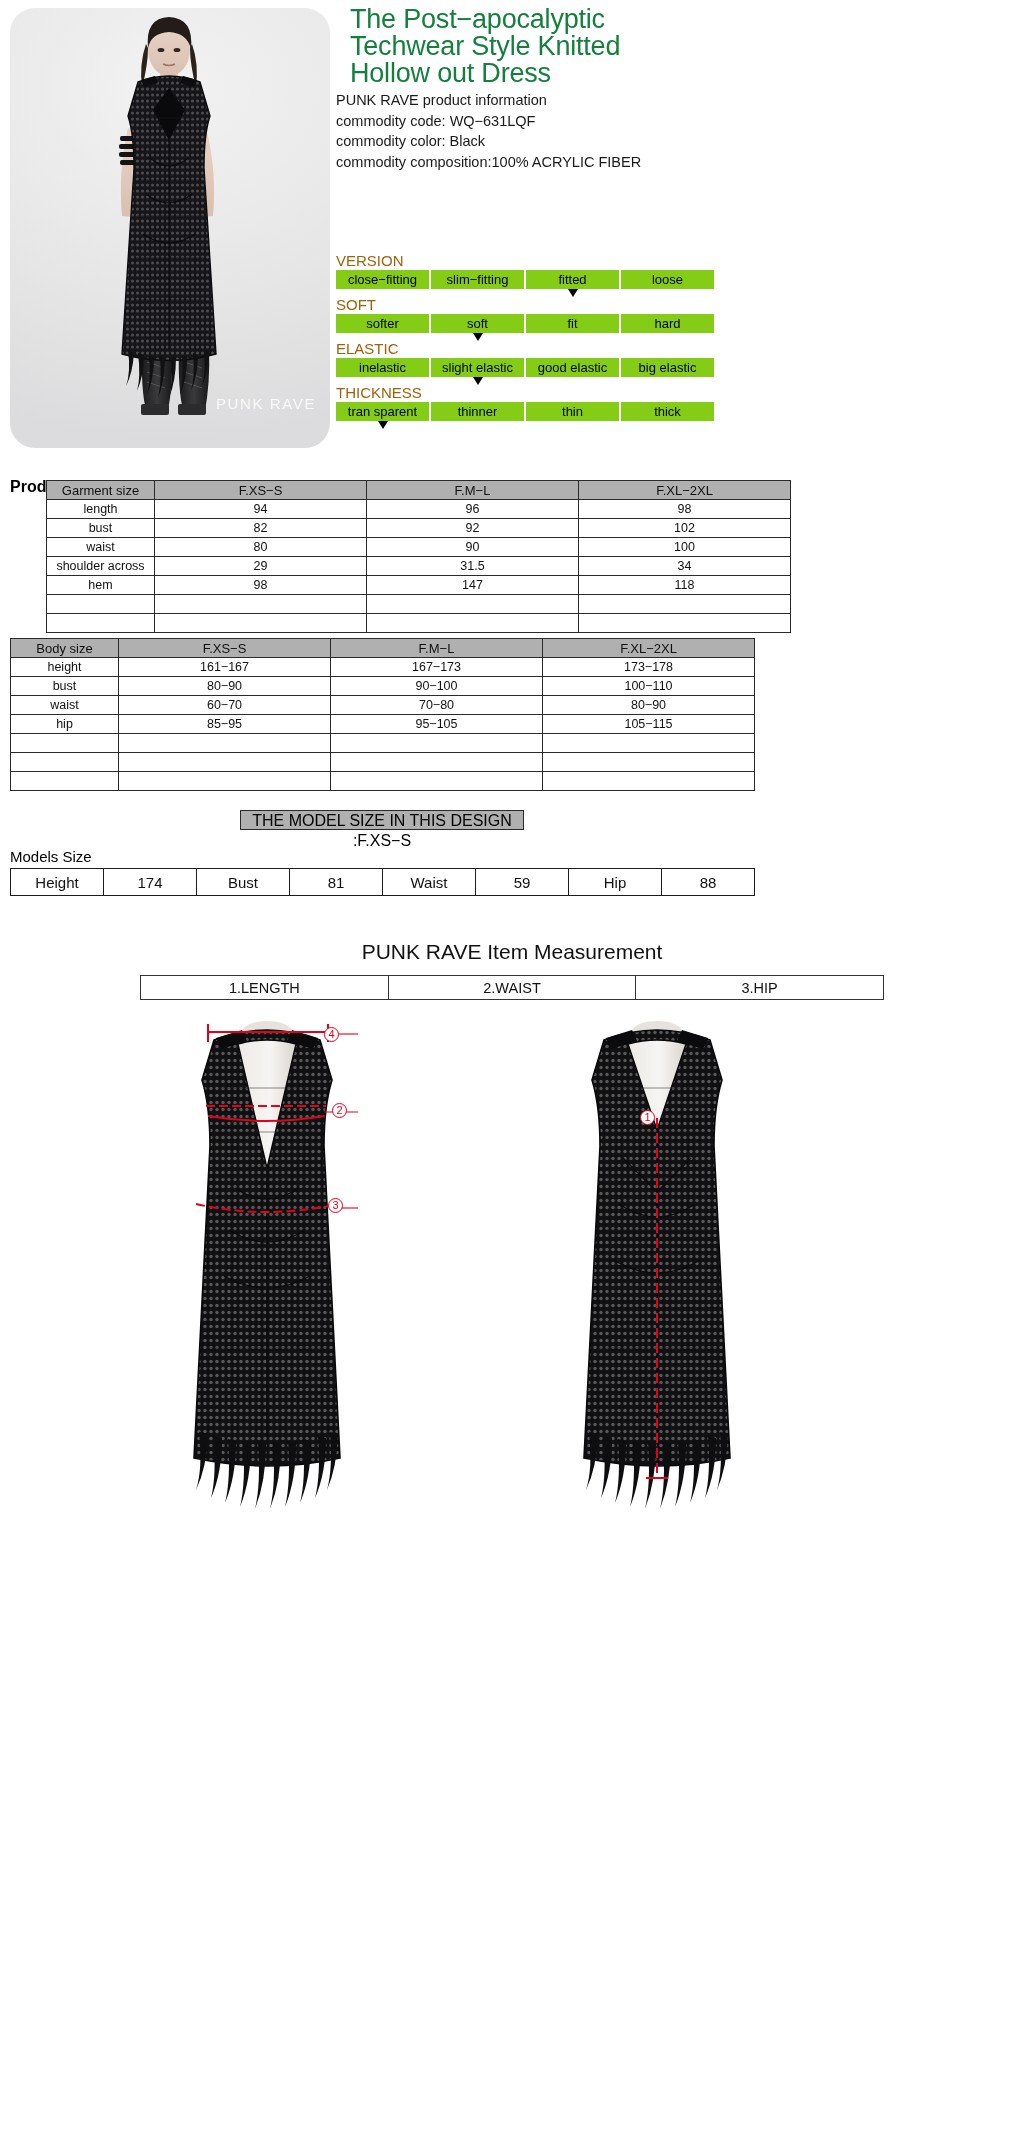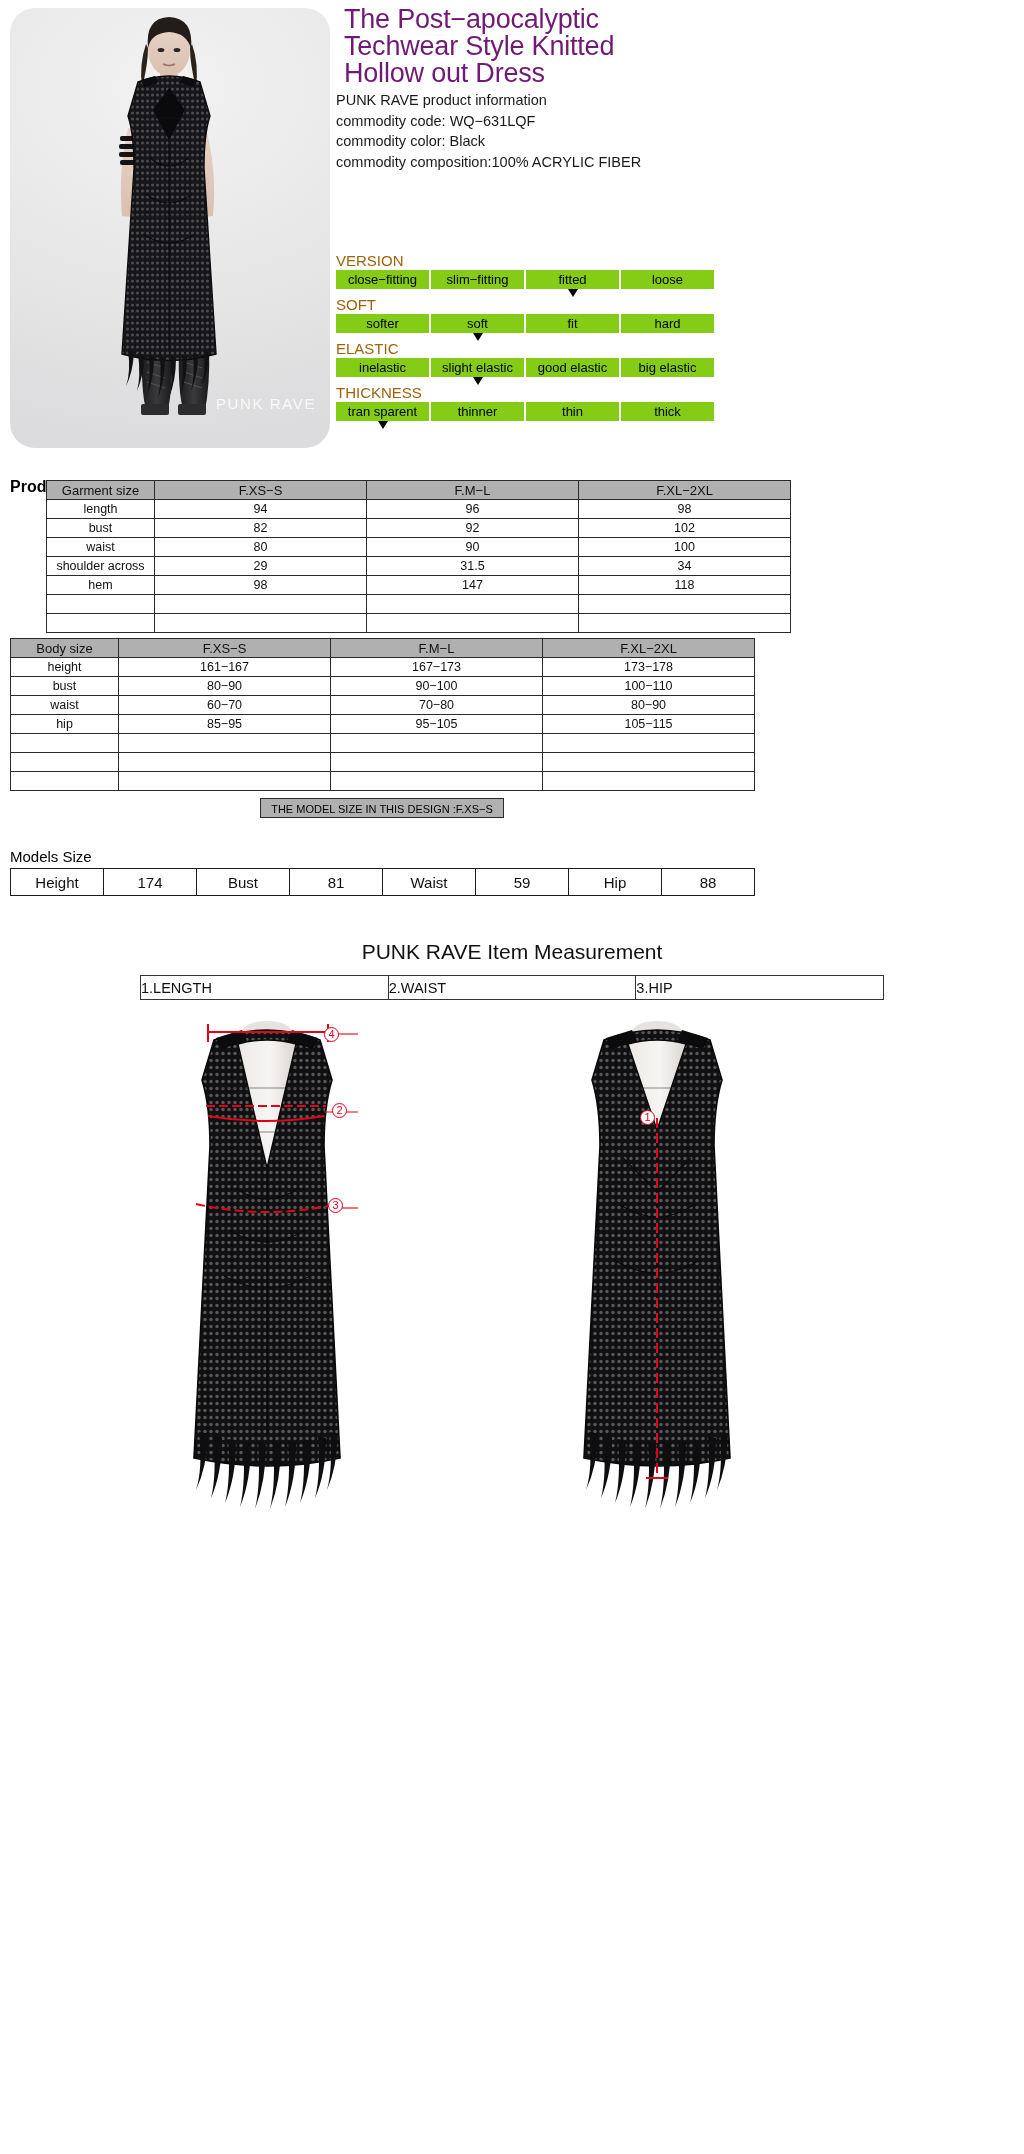--- a/index.html
+++ b/index.html
@@ -25,22 +25,22 @@
   .model { position:absolute; left:0; top:0; width:100%; height:100%; }
   .wm {
     position:absolute; right:14px; bottom:36px;
     color:rgba(255,255,255,0.82);
     font-size:15px; letter-spacing:1.6px;
     font-family:"Liberation Sans", sans-serif;
   }
 
   .info { position:absolute; left:336px; top:6px; width:680px; }
   .title {
-    font-size:27px; line-height:27px; font-weight:400; color:#701a75;
-    letter-spacing:-0.2px; margin:0 0 3px 8px;
+    font-size:27px; line-height:27px; font-weight:400; color:#15803d;
+    letter-spacing:-0.2px; margin:0 0 3px 14px;
   }
   .title div { white-space:nowrap; }
   .meta { font-size:14.5px; line-height:20.5px; color:#1a1a1a; }
 
   
   .ratings { position:absolute; left:336px; top:252px; width:680px; }
   .rgroup { margin-bottom:1px; }
   .rlabel { font-size:15px; line-height:17px; color:#a16207; margin-bottom:1px; }
   .rrow { display:flex; width:378px; gap:2px; }
   .rcell {
@@ -66,40 +66,40 @@
   table.sz { border-collapse:collapse; width:744px; table-layout:fixed; }
   table.sz td, table.sz th {
     border:1px solid #2a2a2a; height:19px; font-size:12.5px;
     text-align:center; font-weight:normal; padding:0; color:#111;
   }
   table.sz thead td { background:#b0b0b0; font-size:13px; }
   table.sz col.c0 { width:108px; }
   table.sz col.c1, table.sz col.c2, table.sz col.c3 { width:212px; }
 
   .modelNote {
-    width:244px; margin:0 auto; border:1px solid #2a2a2a;
+    width:284px; margin:12px auto; border:1px solid #2a2a2a;
     background:#b0b0b0; text-align:center;
-    font-size:11px; line-height:20px; height:20px; color:#000;
+    font-size:16px; line-height:20px; height:20px; color:#000;
   }
 
   
   .msLabel { font-size:15px; color:#000; margin-bottom:3px; }
   table.ms { border-collapse:collapse; width:744px; table-layout:fixed; }
   table.ms td {
     border:1px solid #1c1c1c; height:27px; font-size:15px;
     text-align:center; padding:0; color:#111;
   }
   table.ms col { width:93px; }
 
   
   .mTitle { text-align:center; font-size:21px; color:#111; }
   table.mm { border-collapse:collapse; width:744px; table-layout:fixed; margin:0 auto; }
   table.mm td {
     border:1px solid #333; height:24px; font-size:14.5px;
-    padding:0; color:#111;margin-top:6px;
+    text-align:center; padding:0; color:#111;margin-top:6px;
   }
 
   .figs { position:relative; width:1004px; height:530px; }
   .figs svg { position:absolute; left:0; top:0; }
   .cnum {
     position:absolute; font-size:11px; color:#e4001b;
     border:1px solid #e4001b; border-radius:50%;
     width:15px; height:15px; line-height:13px; text-align:center;
     background:#fff; font-family:"Liberation Sans", sans-serif;
   }

